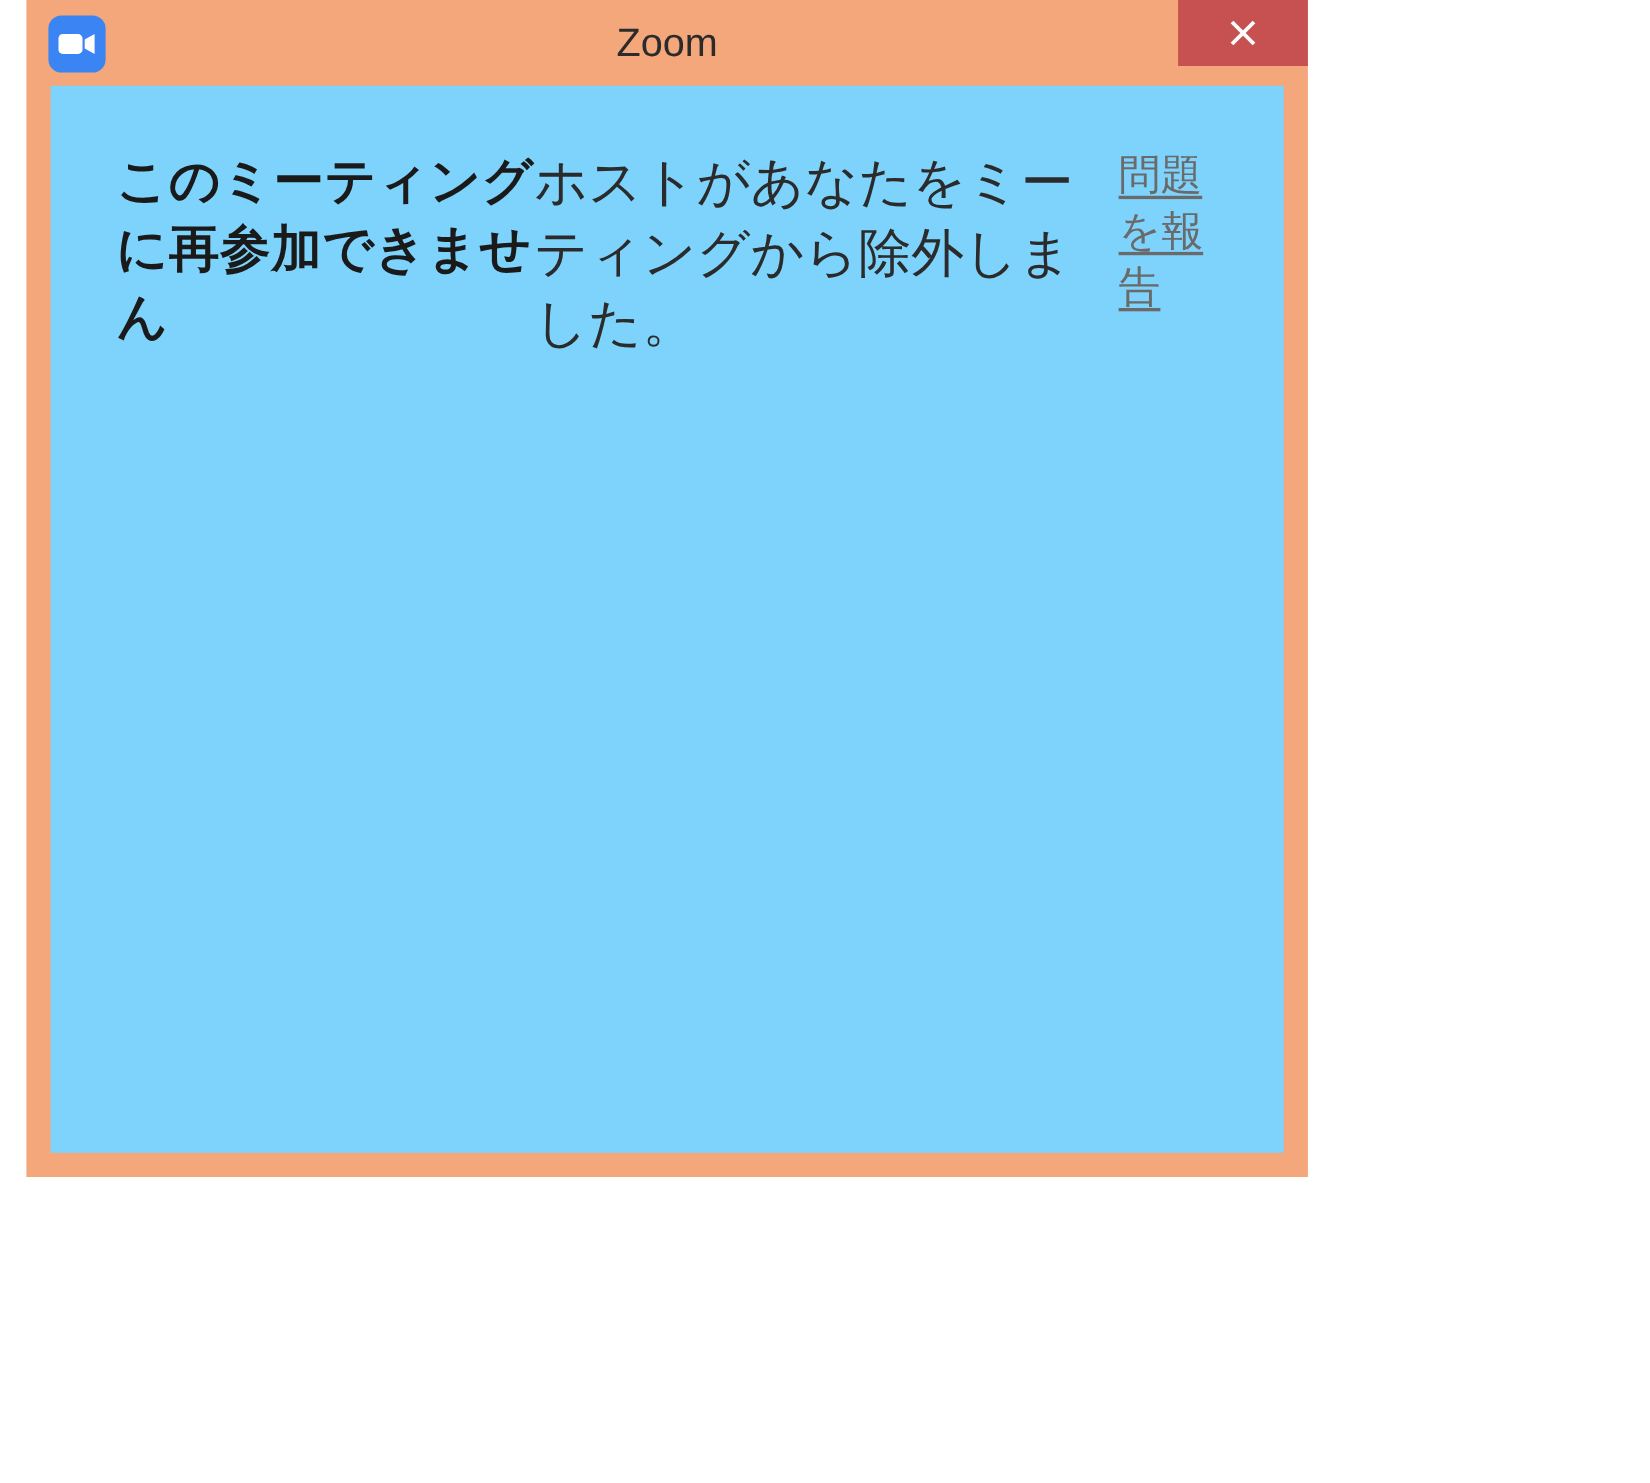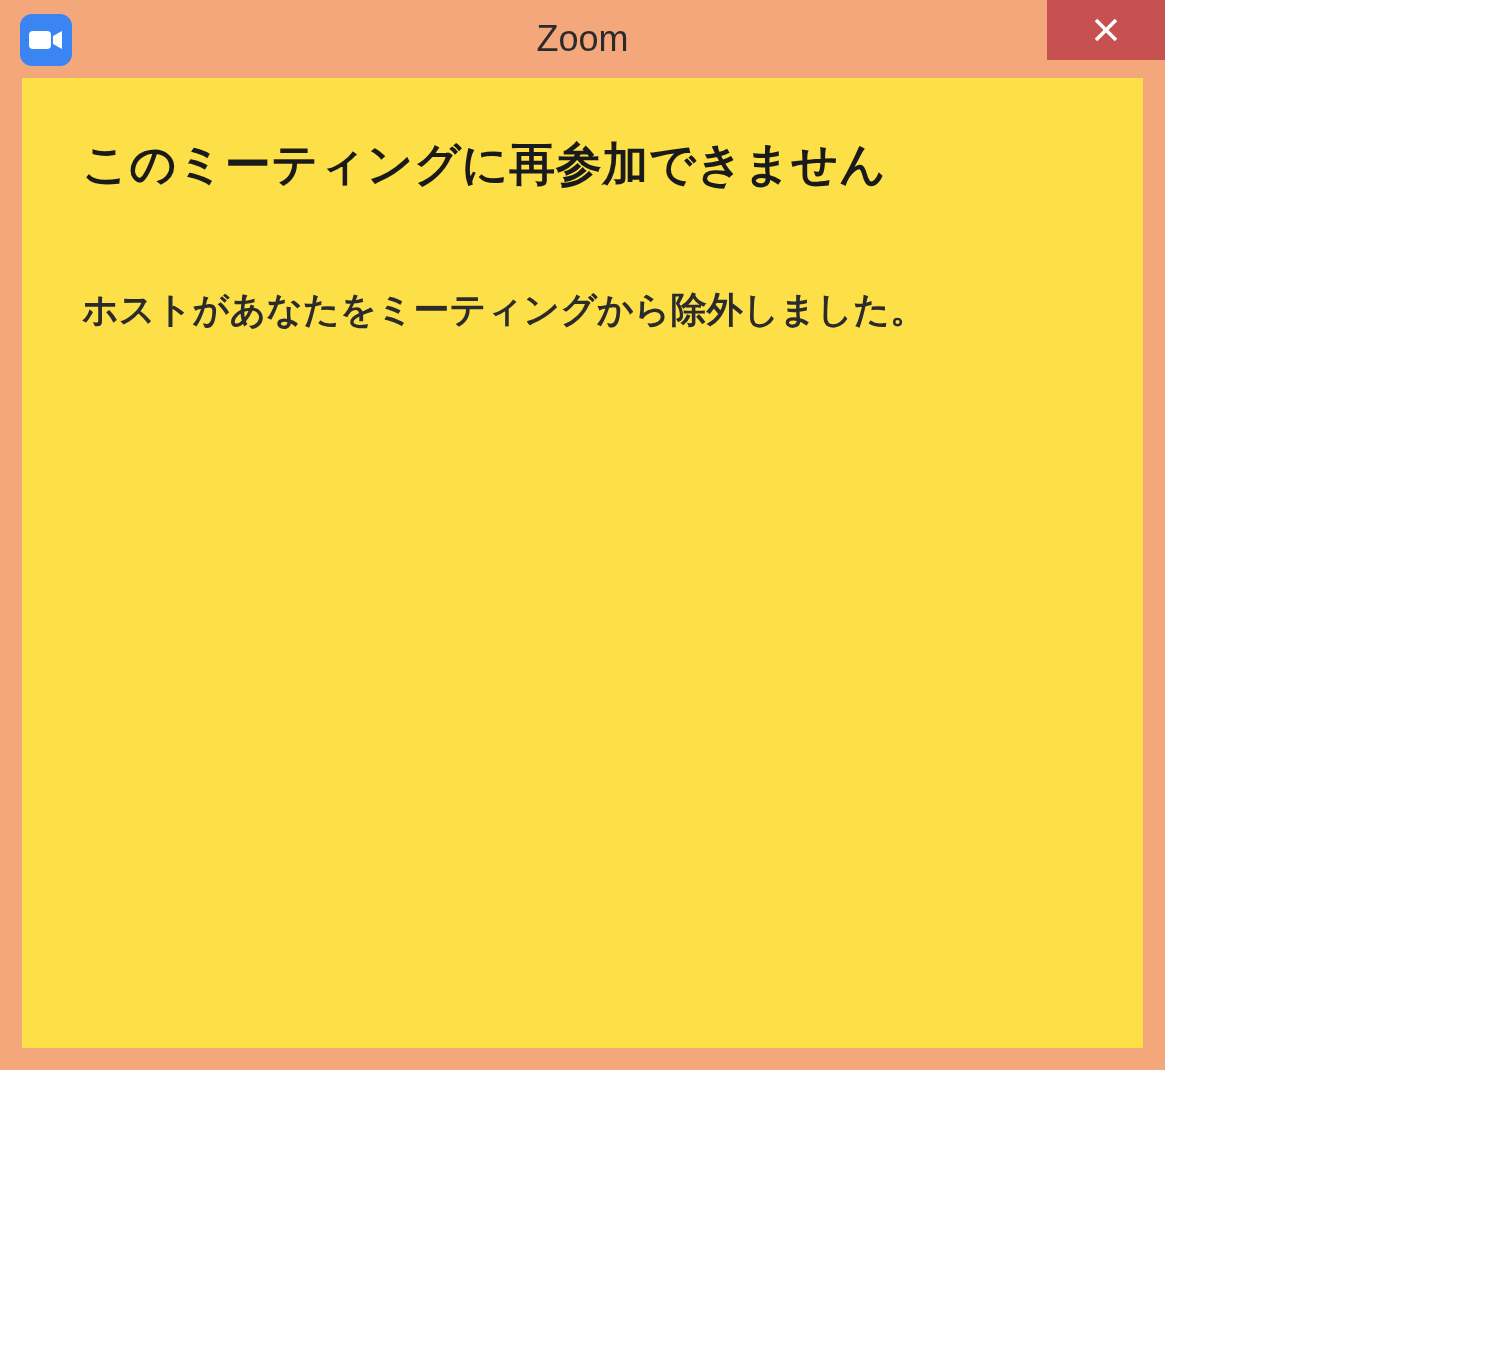--- a/index.html
+++ b/index.html
@@ -16,20 +16,21 @@
       align-items: center;
       justify-content: center;
     }
     .wrapper {
       width: 1500px;
       height: 1348px;
       position: relative;
       display: flex;
       align-items: flex-start;
       justify-content: flex-start;
+      padding-left: 24px;
     }
     .window {
       width: 1165px;
       height: 1070px;
       background: #f3a77a;
       position: relative;
       image-rendering: pixelated;
     }
     .titlebar {
       height: 78px;
@@ -75,38 +76,37 @@
     .close-btn svg {
       width: 26px;
       height: 26px;
     }
     .client {
       position: absolute;
       left: 22px;
       top: 78px;
       right: 22px;
       bottom: 22px;
-      background: #fde047;
+      background: #7dd3fc;
       padding: 56px 60px 40px 60px;
       display: flex;
-      flex-direction: column;
+      flex-direction: row;
     }
     .heading {
       font-size: 46px;
       font-weight: 700;
       color: #1a1a1a;
       margin-bottom: 54px;
       letter-spacing: 0.5px;
     }
     .message {
-      font-size: 36px;
+      font-size: 48px;
       color: #2b2b2b;
       margin-bottom: 52px;
-      font-weight: 700;
-      margin-top: 36px;
+      font-weight: 400;
     }
     .report-link {
       font-size: 38px;
       color: #6a6a6a;
       text-decoration: underline;
       text-underline-offset: 6px;
       cursor: pointer;
       width: fit-content;
     }
     .spacer {
@@ -148,17 +148,18 @@
         <svg viewBox="0 0 26 26">
           <line x1="3" y1="3" x2="23" y2="23" stroke="#ffffff" stroke-width="3.5"></line>
           <line x1="23" y1="3" x2="3" y2="23" stroke="#ffffff" stroke-width="3.5"></line>
         </svg>
       </div>
     </div>
 
     <div class="client">
       <div class="heading">このミーティングに再参加できません</div>
       <div class="message">ホストがあなたをミーティングから除外しました。</div>
+      <a class="report-link">問題を報告</a>
       <div class="spacer"></div>
     </div>
 
   </div>
 </div>
 
 </body></html>

